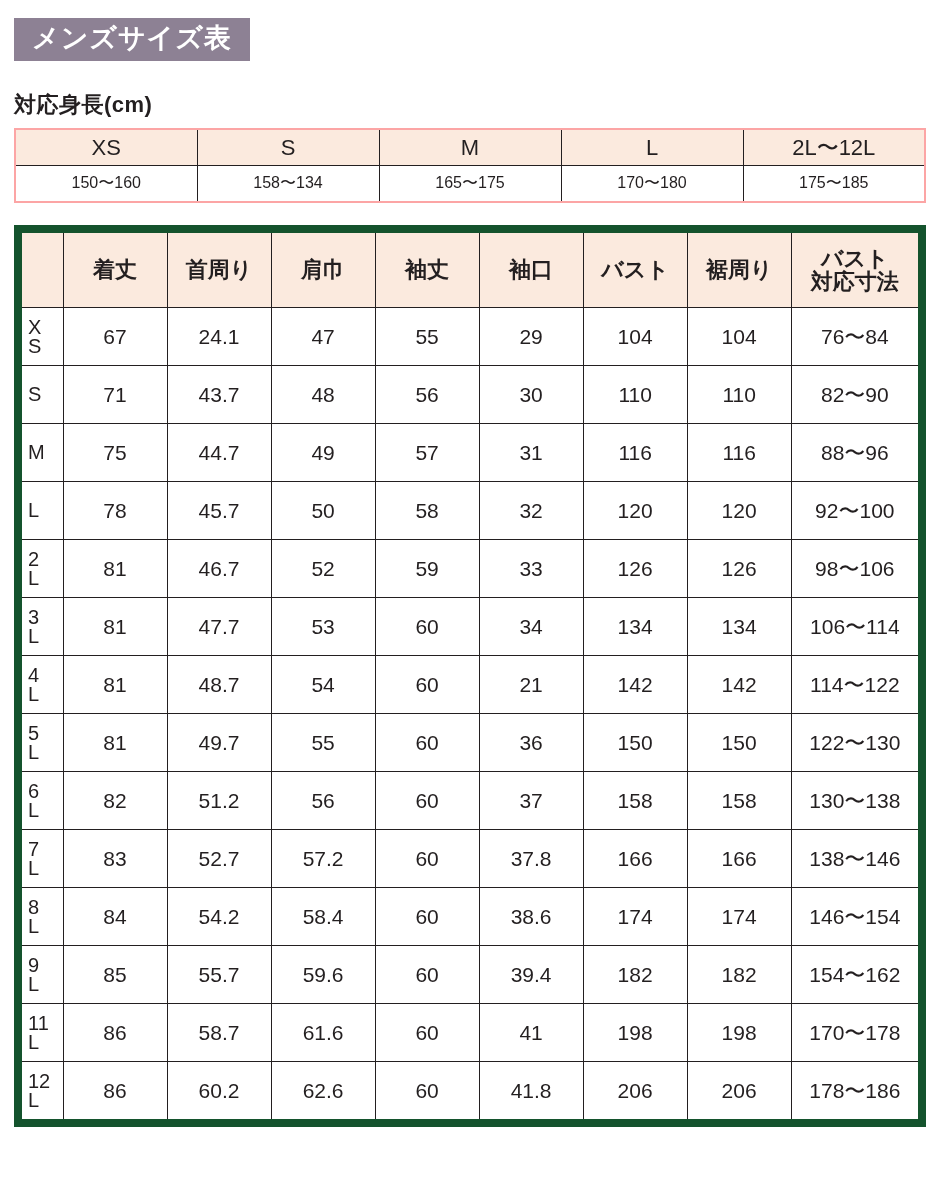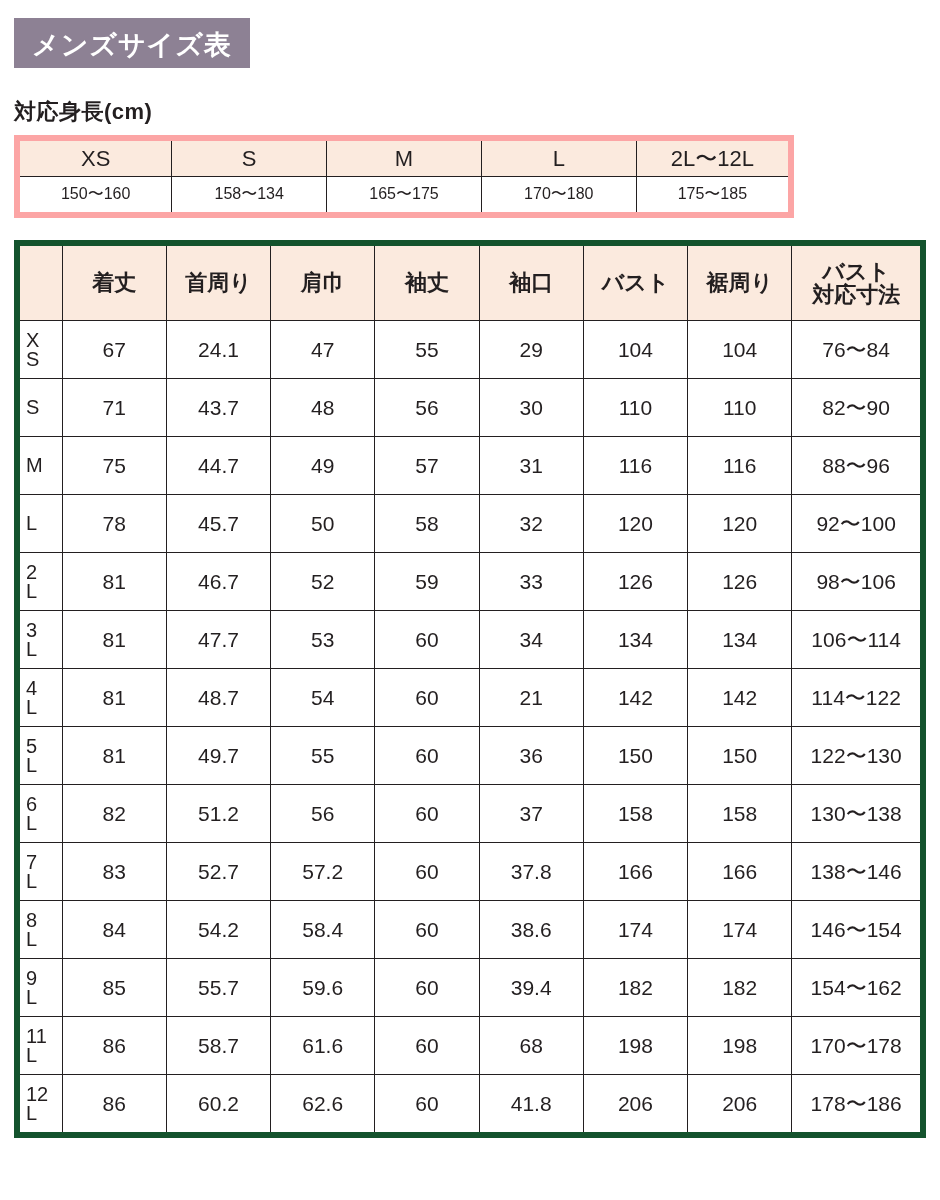--- a/index.html
+++ b/index.html
@@ -21,56 +21,56 @@
     box-sizing: border-box;
     padding: 18px 14px 0 14px;
   }
   .title-banner {
     display: inline-block;
     background: #8d8194;
     color: #ffffff;
     font-size: 27px;
     font-weight: bold;
     letter-spacing: 1px;
-    padding: 14px 18px 9px 18px;
+    padding: 7px 18px 9px 18px;
     line-height: 1;
   }
   .sub-label {
     margin-top: 29px;
     margin-bottom: 8px;
     font-size: 22px;
     font-weight: bold;
     letter-spacing: 0.5px;
   }
   table {
     border-collapse: collapse;
     table-layout: fixed;
   }
   
   .height-table {
-    width: 780px;
-    border: 6px solid #fca5a5;
+    width: 912px;
+    border: 2px solid #fca5a5;
   }
   .height-table td {
     border: 1px solid #231f20;
     text-align: center;
     font-size: 16px;
     height: 35px;
     padding: 0;
   }
   .height-table tr.head td {
     background: #fbeade;
     font-weight: normal;
     font-size: 22px;
   }
   
   .size-table {
     width: 912px;
     margin-top: 22px;
-    border: 6px solid #14532d;
+    border: 8px solid #14532d;
   }
   .size-table th, .size-table td {
     border: 1px solid #231f20;
     text-align: center;
     font-size: 21px;
     padding: 0;
     height: 57px;
     font-weight: normal;
   }
   .size-table thead th {
@@ -329,21 +329,21 @@
         </tr>
         <tr>
           <td class="rowlabel">
             <span class="stack">11</span>
             <span class="stack">L</span>
           </td>
           <td>86</td>
           <td>58.7</td>
           <td>61.6</td>
           <td>60</td>
-          <td>68</td>
+          <td>41</td>
           <td>198</td>
           <td>198</td>
           <td>170〜178</td>
         </tr>
         <tr>
           <td class="rowlabel">
             <span class="stack">12</span>
             <span class="stack">L</span>
           </td>
           <td>86</td>

